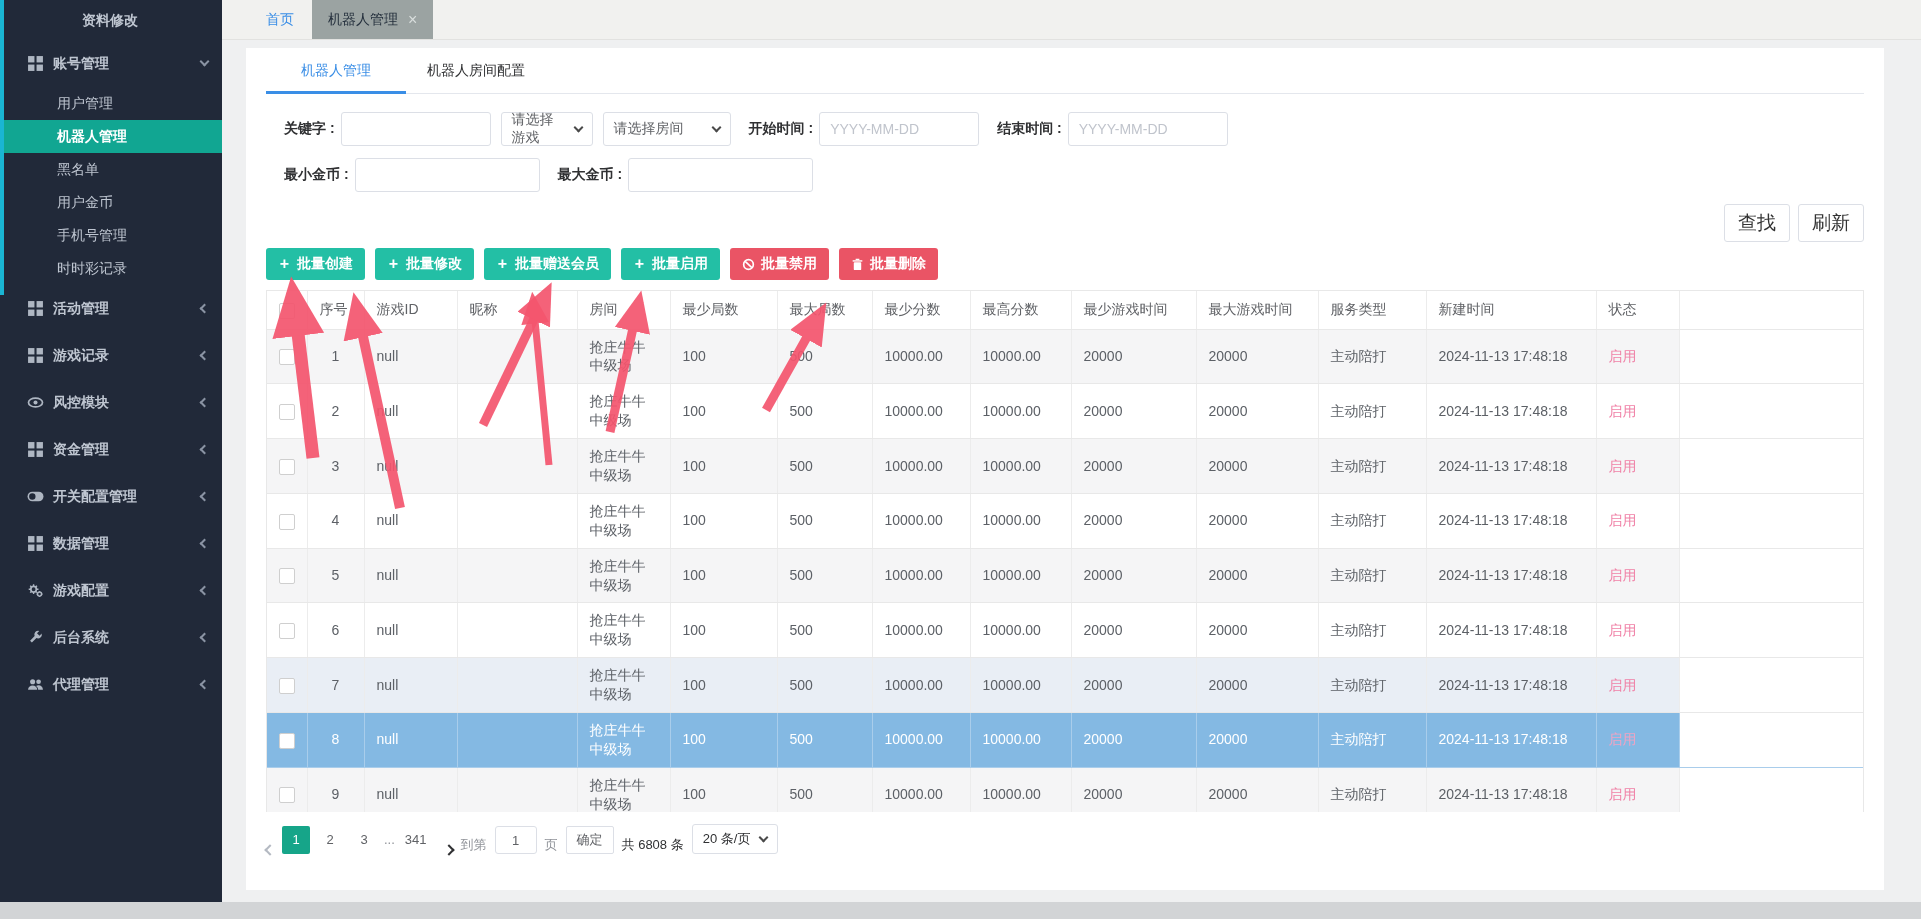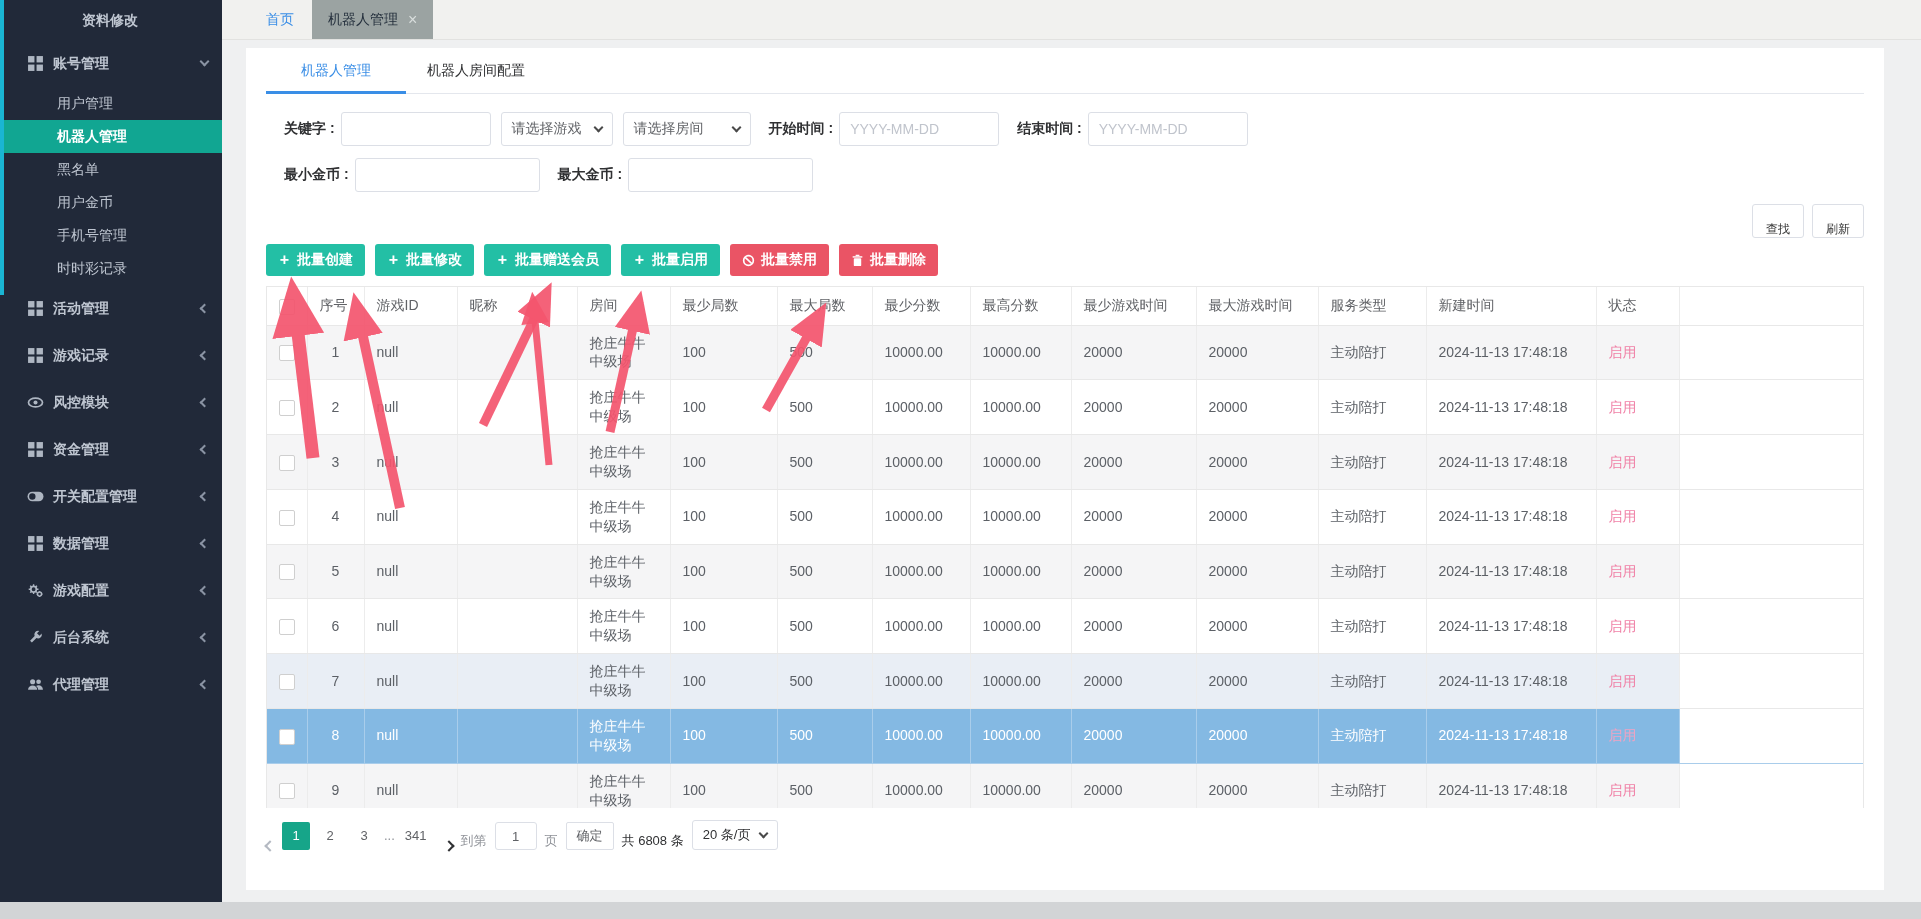--- a/index.html
+++ b/index.html
@@ -51,22 +51,22 @@
   .tinput::placeholder { color:#c0c4cc; }
   .w150 { width:150px; } .w160 { width:160px; } .w185 { width:185px; }
   .select { height:34px; border:1px solid #dcdfe6; border-radius:3px; background:#fff; display:flex;
     align-items:center; padding:0 10px; color:#606266; cursor:pointer; margin-left:10px; }
   .select .stext { flex:1; padding-right:12px; }
   .caret { width:7px; height:7px; border-left:2px solid #4a4a4a; border-bottom:2px solid #4a4a4a;
     transform:rotate(-45deg); margin-top:-4px; flex:0 0 7px; }
 
   
   .toolbar-right { display:flex; justify-content:flex-end; gap:8px; margin:6px 0 6px; }
-  .plain-btn { height:29px; padding:16px 13px; background:#fff; border:1px solid #dcdfe6; border-radius:3px;
-    color:#333; font-size:12px; cursor:pointer; font-family:inherit; }
+  .plain-btn { height:38px; padding:4px 13px; background:#fff; border:1px solid #dcdfe6; border-radius:3px;
+    color:#333; font-size:19px; cursor:pointer; font-family:inherit; }
   .batch-row { display:flex; gap:10px; margin:2px 0 10px; }
   .bbtn { height:32px; padding:0 12px; border:none; border-radius:3px; color:#fff; font-weight:700;
     font-size:14px; display:flex; align-items:center; gap:6px; cursor:pointer; font-family:inherit; }
   .bbtn.teal { background:var(--c-teal,#23bfa5); }
   .bbtn.red  { background:var(--c-red,#ea5465); }
   .bicon { display:inline-flex; width:13px; height:13px; align-items:center; justify-content:center; }
   .bicon svg { width:13px; height:13px; display:block; }
   .plus-glyph { font-size:16px; font-weight:700; line-height:1; }
 
   
@@ -251,21 +251,21 @@
 
       <div class="subtabs">
         <div class="subtab active">机器人管理</div>
         <div class="subtab">机器人房间配置</div>
       </div>
 
       <div class="filters">
         <div class="frow">
           <span class="flabel">关键字 :</span>
           <input class="tinput w150" value="" style="">
-          <div class="select" style="width:112px">
+          <div class="select" style="width:92px">
             <span class="stext">请选择游戏</span>
             <i class="caret"></i>
           </div>
           <div class="select" style="width:128px">
             <span class="stext">请选择房间</span>
             <i class="caret"></i>
           </div>
           <span class="flabel">开始时间 :</span>
           <input class="tinput w160" placeholder="YYYY-MM-DD" style="">
           <span class="flabel">结束时间 :</span>

